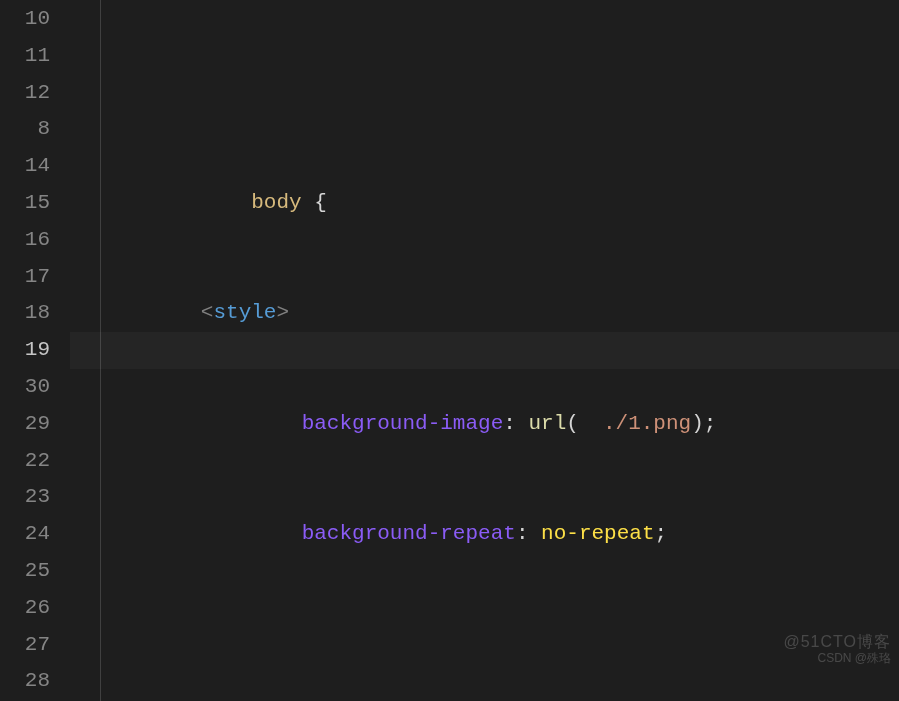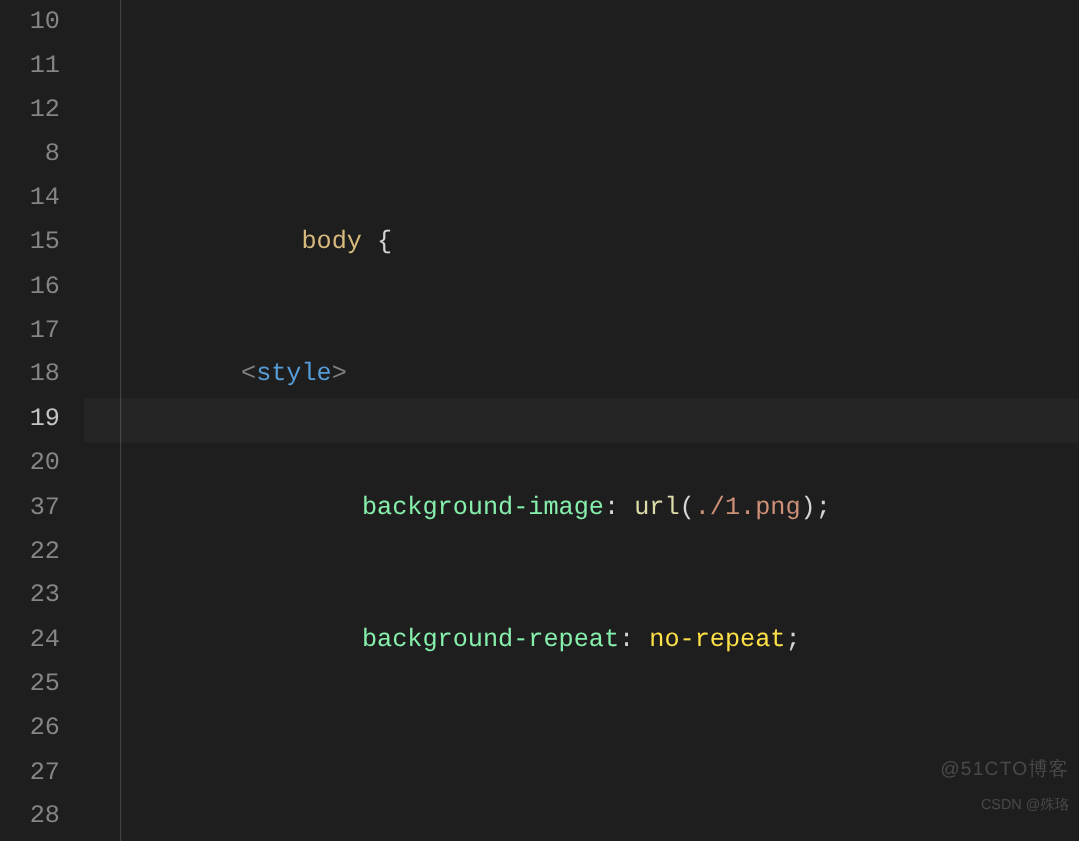--- a/index.html
+++ b/index.html
@@ -45,54 +45,54 @@
     height: 36.8px;
     background: rgba(255,255,255,0.03);
     top: calc(1px + 36.8px * 9);
     pointer-events: none;
   }
   
   .punc   { color: #808080; }
   .tag    { color: #569cd6; }
   .sel    { color: #d7ba7d; }
   .brace  { color: #d4d4d4; }
-  .prop   { color: #86efac; }
+  .prop   { color: #8b5cf6; }
   .colon  { color: #d4d4d4; }
   .func   { color: #dcdcaa; margin-top: 36px; }
-  .str    { color: #ce9178; }
+  .str    { color: #ce9178; margin-left: 24px; }
   .val    { color: #fde047; }
   .num    { color: #b5cea8; }
   .scolon { color: #d4d4d4; }
   .watermark1, .watermark2 {
     position: absolute;
     right: 8px;
     color: rgba(200,200,200,0.25);
     font-family: sans-serif;
     pointer-events: none;
   }
   .watermark1 { bottom: 40px; font-size: 16px; letter-spacing: 1px; }
-  .watermark2 { bottom: 12px; font-size: 12px; }
+  .watermark2 { bottom: 24px; font-size: 12px; }
 </style>
 </head>
 <body>
 
 <div class="editor">
   <div class="gutter">
     <div class="ln">10</div>
     <div class="ln">11</div>
     <div class="ln">12</div>
     <div class="ln">8</div>
     <div class="ln">14</div>
     <div class="ln">15</div>
     <div class="ln">16</div>
     <div class="ln">17</div>
     <div class="ln">18</div>
     <div class="ln active">19</div>
-    <div class="ln">20</div>
-    <div class="ln">37</div>
+    <div class="ln">30</div>
+    <div class="ln">29</div>
     <div class="ln">22</div>
     <div class="ln">23</div>
     <div class="ln">24</div>
     <div class="ln">25</div>
     <div class="ln">26</div>
     <div class="ln">27</div>
     <div class="ln">28</div>
   </div>
 
   <div class="code">

